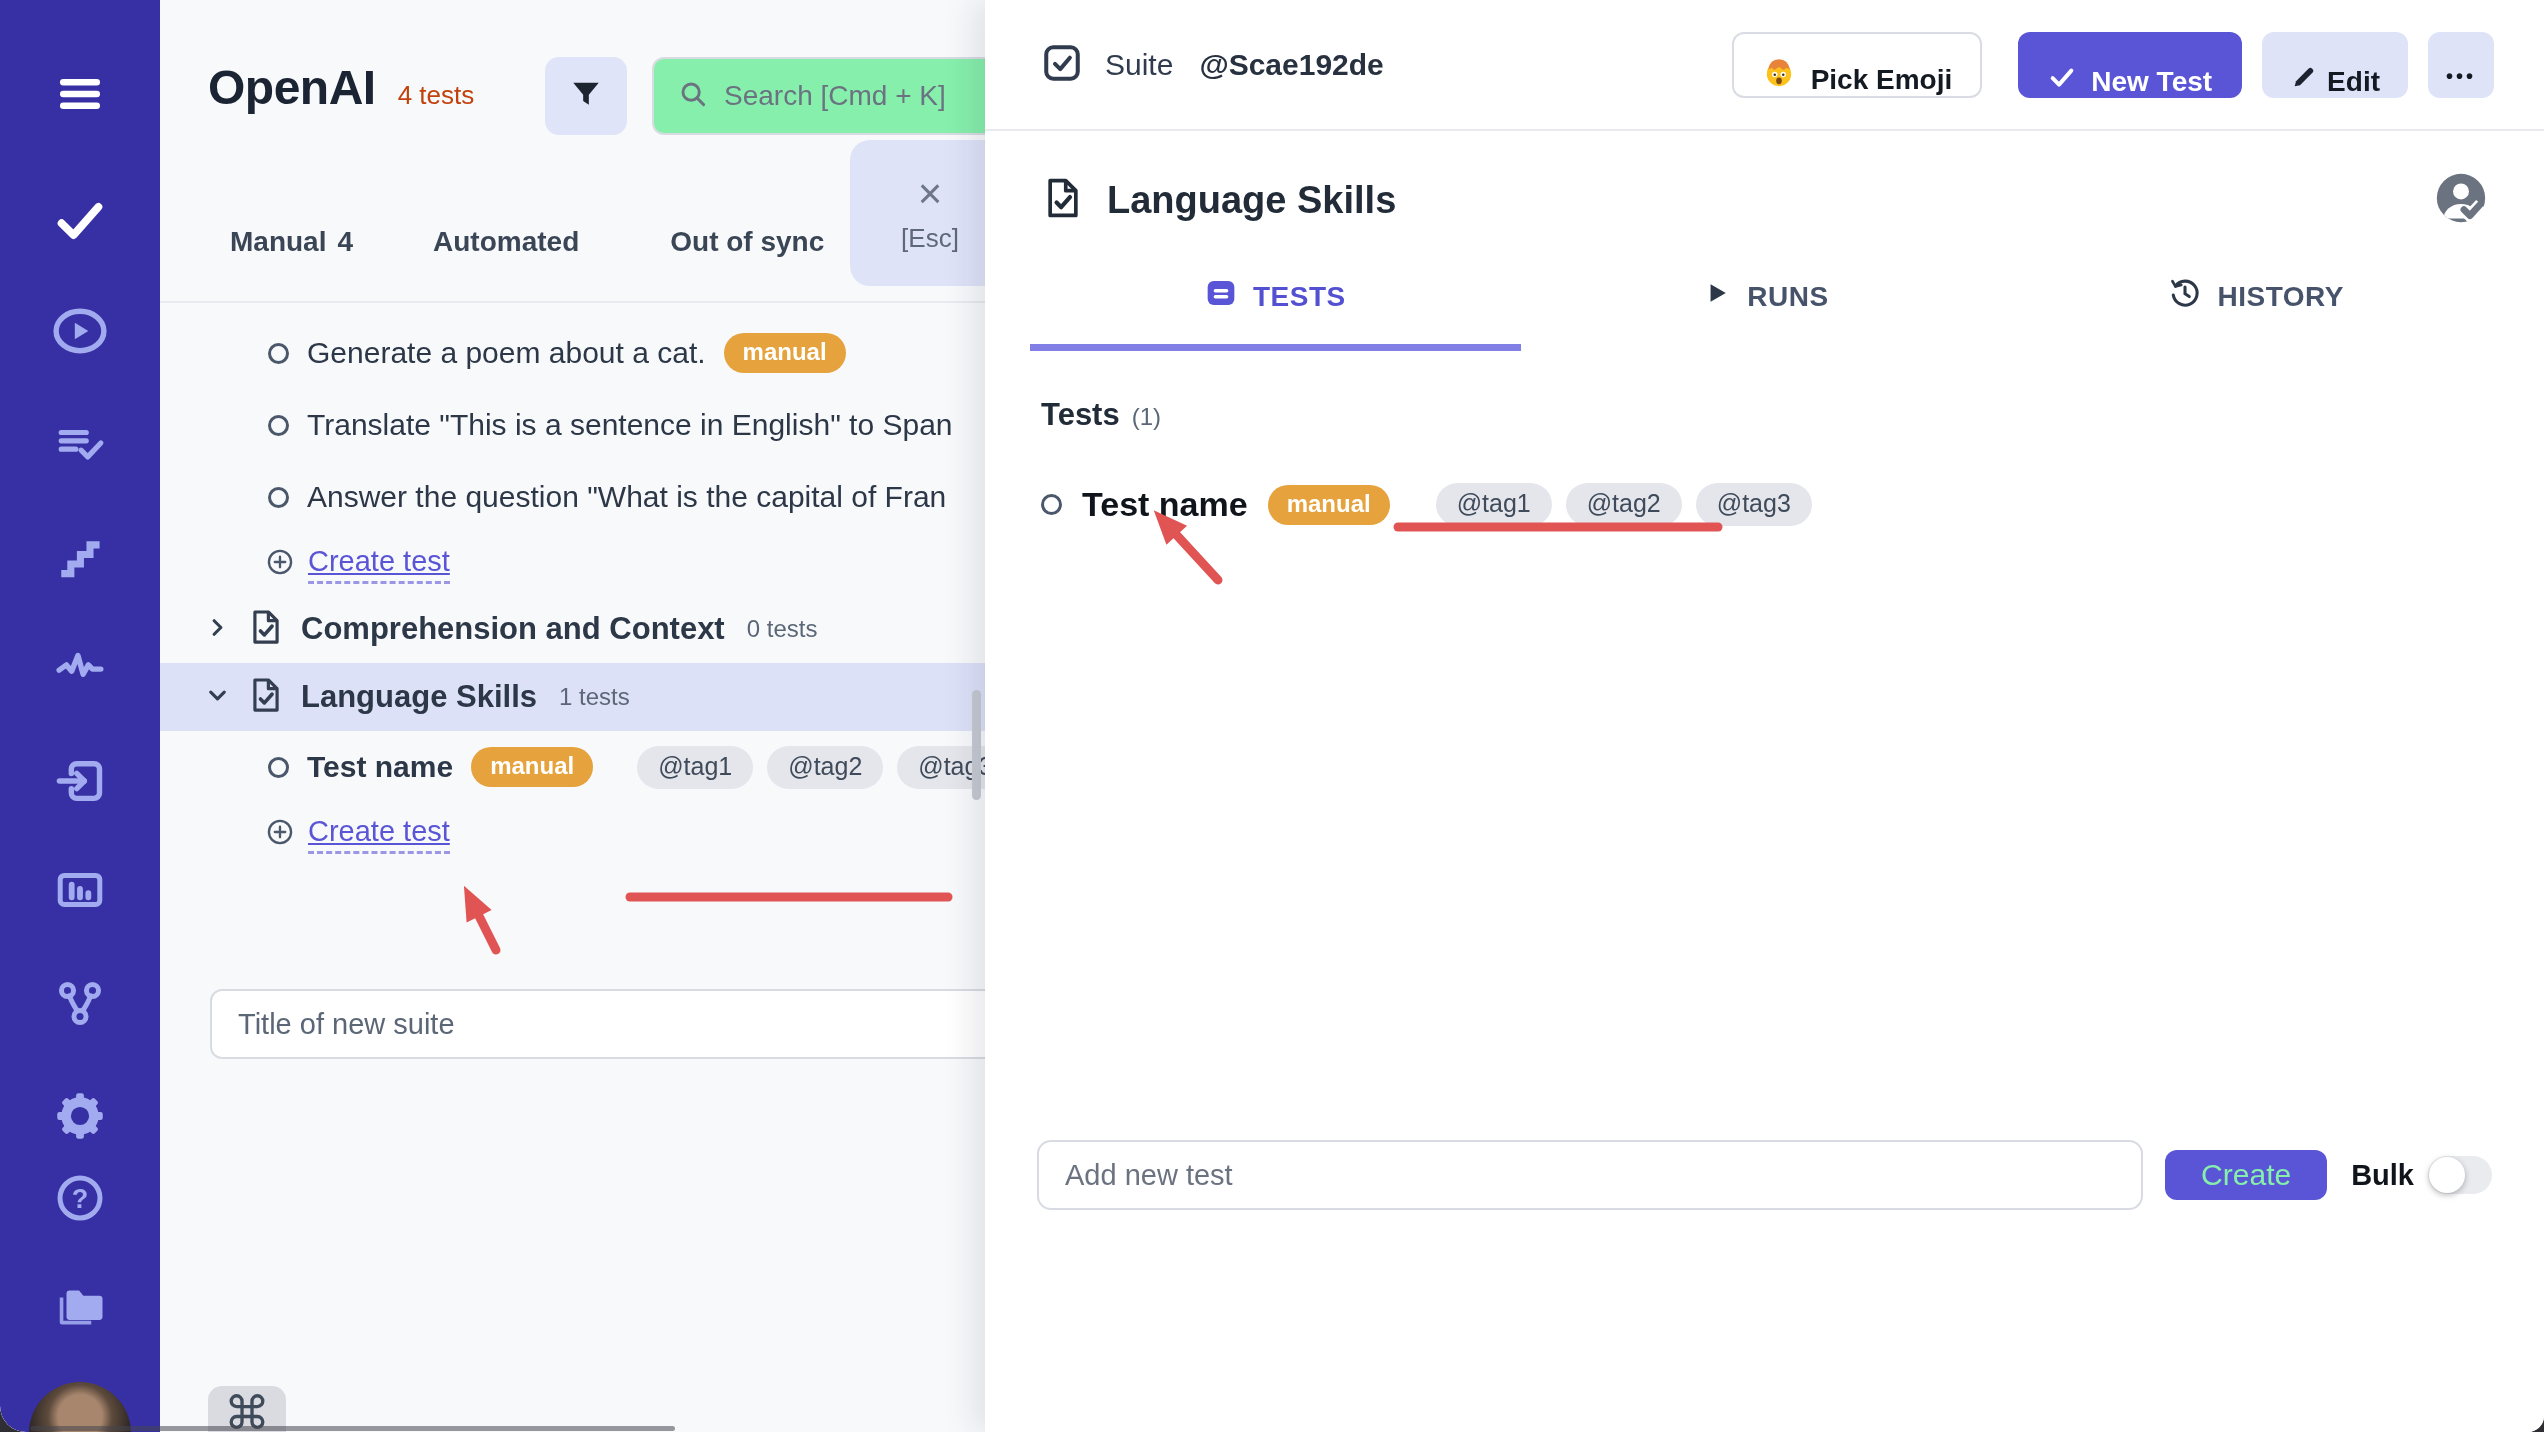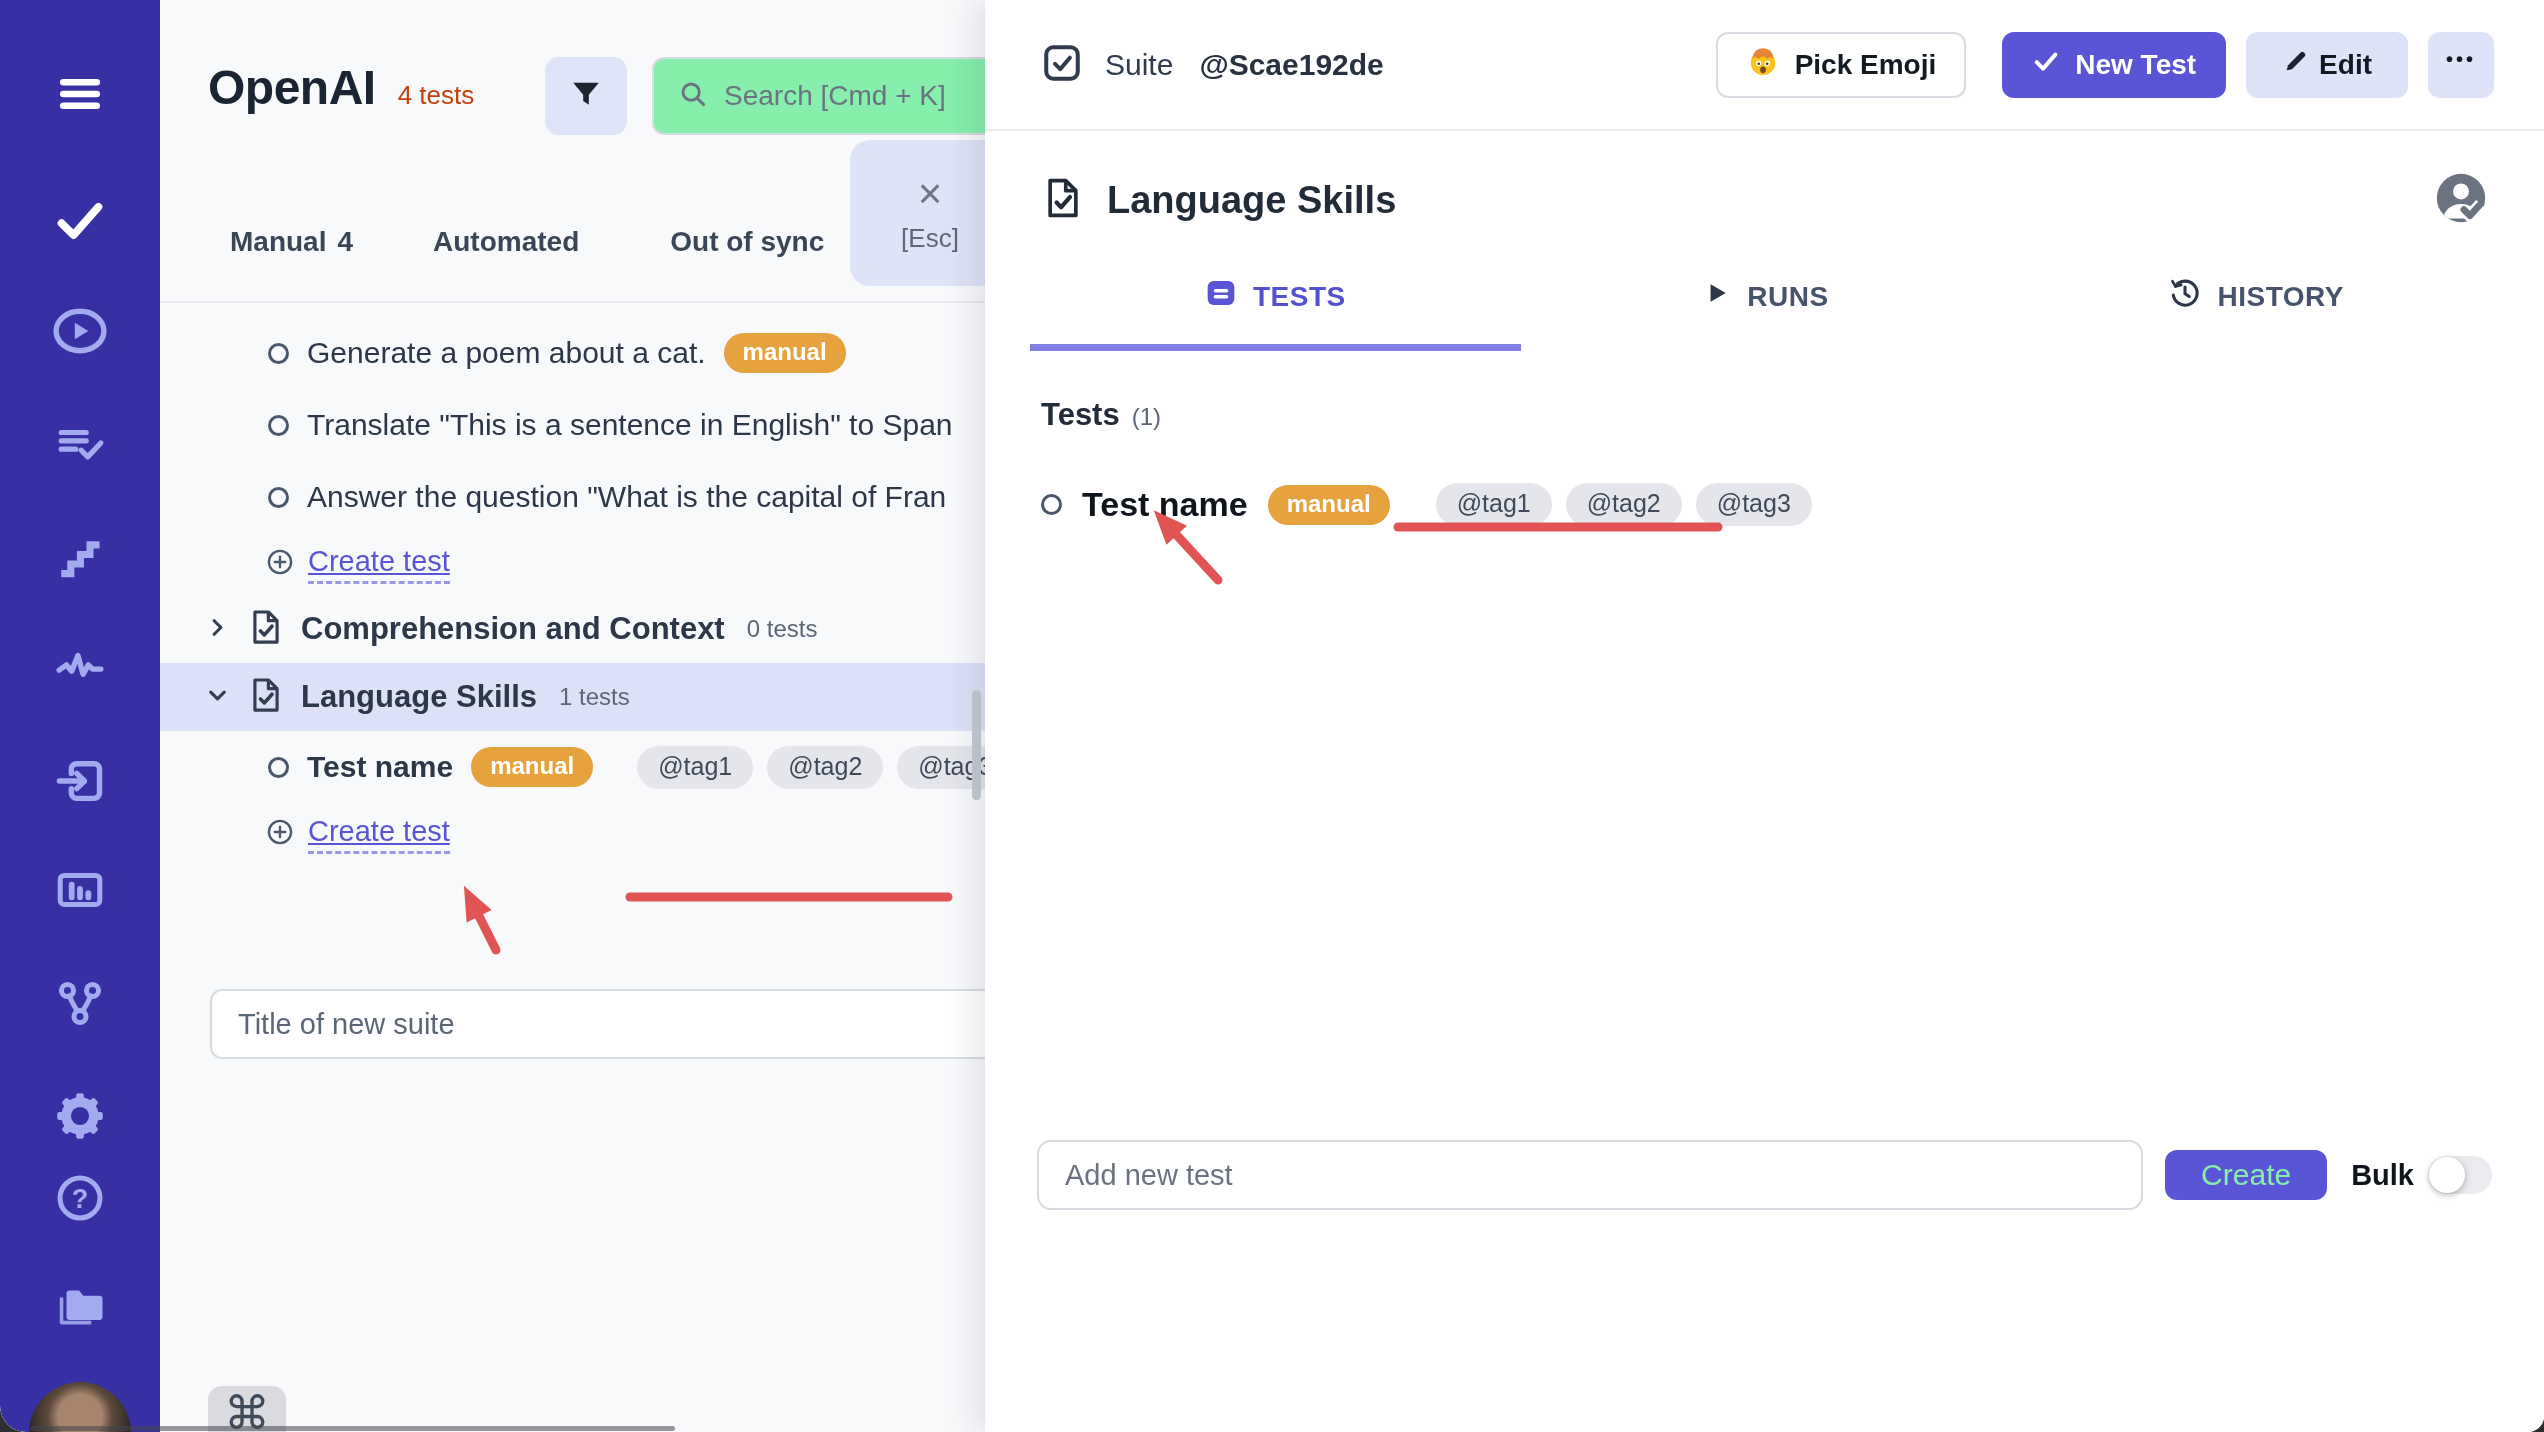--- a/index.html
+++ b/index.html
@@ -50,24 +50,24 @@
   .lp-thumb { position:absolute; right:4px; top:690px; width:9px; height:110px; background:#c6cad2; border-radius:5px; }
   .bottom-strip { position:absolute; left:30px; bottom:1px; width:645px; height:5px; background:rgba(70,70,78,.55); border-radius:3px; z-index:60; }
 
   
   .right-panel { position:absolute; left:985px; top:0; bottom:0; width:1559px; background:#fff; box-shadow:-12px 0 30px rgba(25,25,60,.10); z-index:40; }
   .rp-head { height:131px; border-bottom:2px solid #e8eaef; display:flex; align-items:center; padding:0 50px 0 56px; }
   .suite-id-wrap { display:flex; align-items:center; gap:22px; }
   .suite-label { font-size:30px; color:#303b4d; }
   .suite-id { font-size:30px; font-weight:700; color:#27313f; margin-left:4px; }
   .rp-head .spacer { flex:1; }
-  .btn { height:66px; border-radius:12px; display:flex; align-items:center; gap:15px; font-size:28px; font-weight:700; cursor:pointer; border:none; font-family:"Liberation Sans",sans-serif; }
+  .btn { height:66px; border-radius:12px; display:flex; align-items:flex-end; gap:15px; font-size:28px; font-weight:700; cursor:pointer; border:none; font-family:"Liberation Sans",sans-serif; }
   .btn-emoji { background:#fff; border:2px solid #d9dce3; color:#141a22; padding:0 28px; }
   .btn-newtest { background:#5a55d6; color:#fff; padding:0 30px; margin-left:36px; }
-  .btn-edit { background:#dfe3f8; color:#141a22; padding:0 36px; margin-left:20px;gap:9px; }
+  .btn-edit { background:#dfe3f8; color:#141a22; padding:0 28px; margin-left:20px;gap:9px; }
   .btn-more { background:#dfe3f8; color:#141a22; width:66px; justify-content:center; margin-left:20px; font-size:20px; letter-spacing:3px; padding-bottom:10px; }
 
   .rp-title-row { display:flex; align-items:center; padding:38px 54px 0 56px; }
   .rp-title { font-size:38px; font-weight:700; color:#222b38; margin-left:22px; }
   .rp-title-row .spacer { flex:1; }
 
   .rp-tabs { display:flex; margin:46px 42px 0 45px; }
   .rp-tab { flex:1; display:flex; align-items:center; justify-content:center; gap:16px; padding-bottom:28px; border-bottom:7px solid transparent; font-size:28px; font-weight:700; letter-spacing:.5px; color:#46536a; cursor:pointer; }
   .rp-tab.active { color:#5450d2; border-bottom-color:#817ee6; }
 

